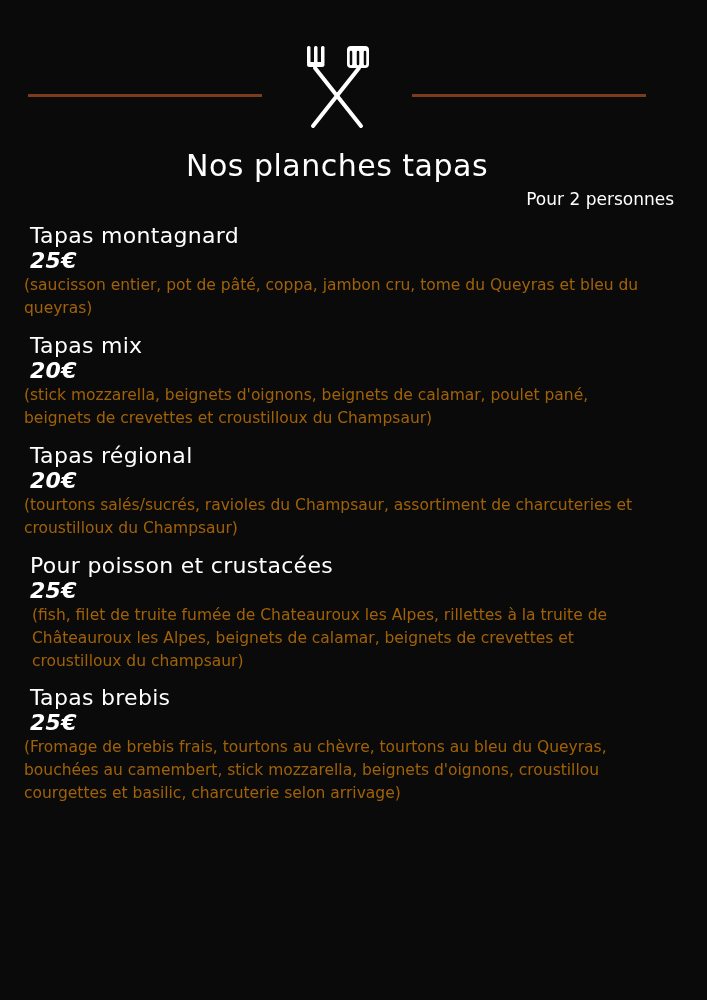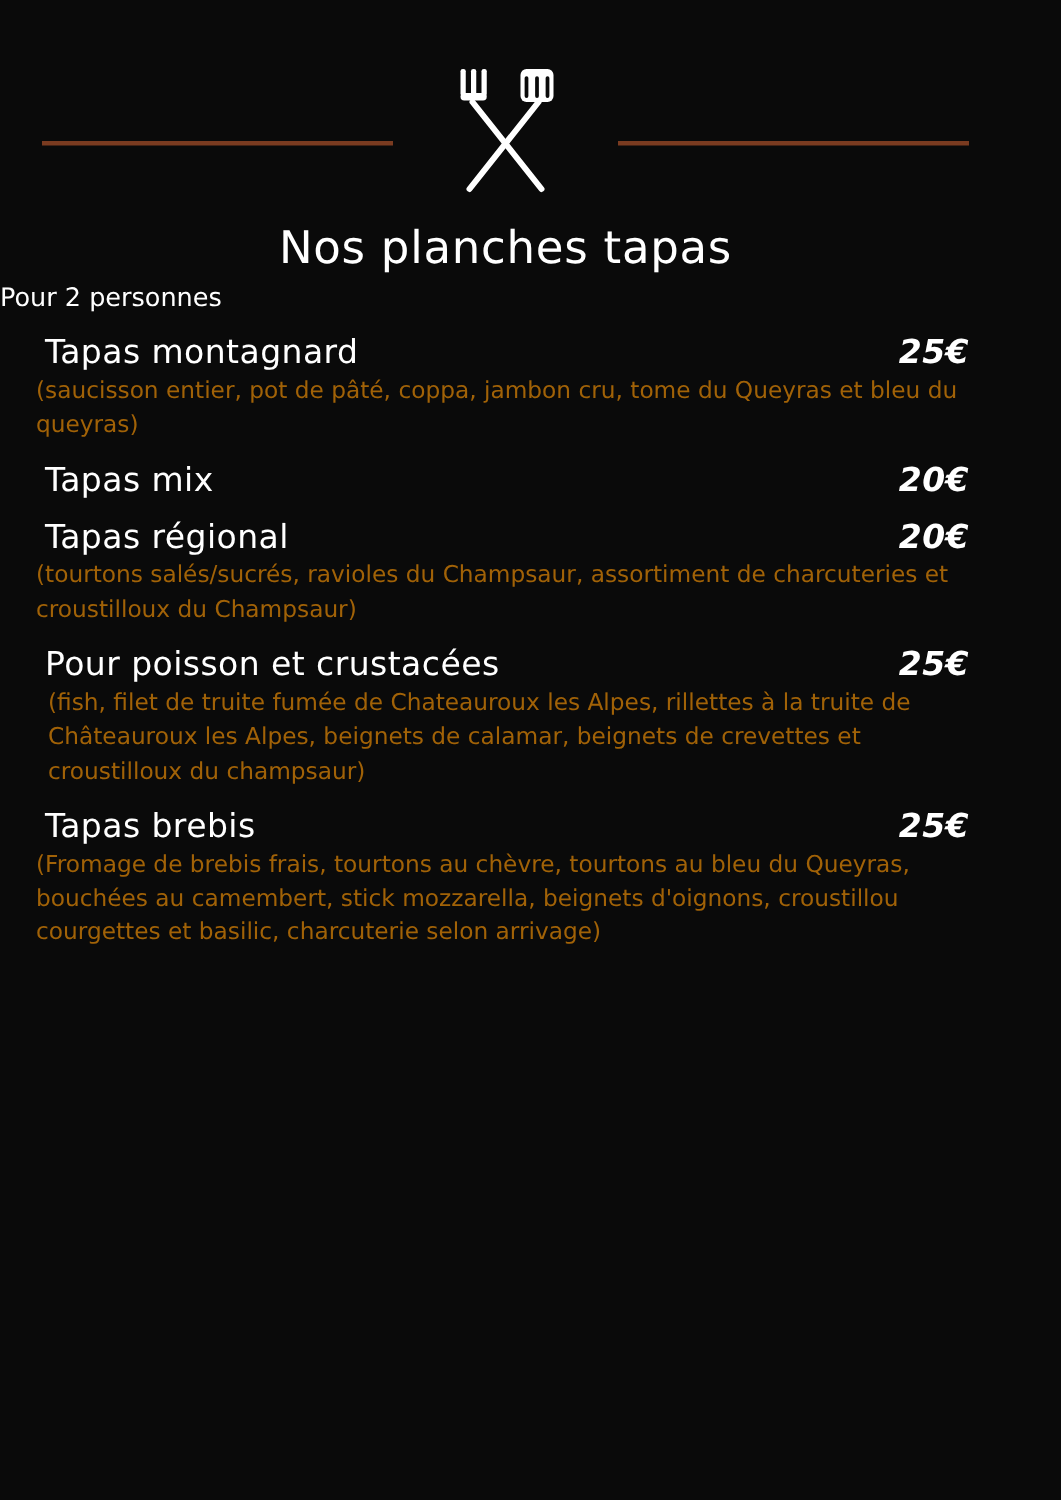--- a/index.html
+++ b/index.html
@@ -55,38 +55,39 @@
   
   .title {
     text-align: center;
     font-size: 30px;
     letter-spacing: 0.5px;
     margin: 8px 0 0 0;
     font-weight: normal;
     font-family: "DejaVu Sans", sans-serif;
   }
   .subtitle {
-    text-align: left;
+    text-align: right;
     font-size: 17px;
     margin: 6px 0 0 0;
     font-weight: normal;
   }
 
   
   .menu {
     margin: 14px 22px 0 22px;
   }
   .item {
     margin-bottom: 13px;
   }
   .item-head {
     display: flex;
     align-items: baseline;
     justify-content: space-between;
     padding: 0 6px 0 8px;
+    flex-direction: column;
   }
   .item-name {
     font-size: 22px;
     letter-spacing: 0.3px;
     white-space: nowrap;
   }
   .item-price {
     font-size: 22px;
     font-weight: bold;
     letter-spacing: 0.3px;
@@ -147,20 +148,21 @@
         <span class="item-price">25€</span>
       </div>
       <div class="item-desc">(saucisson entier, pot de pâté, coppa, jambon cru, tome du Queyras et bleu du queyras)</div>
     </div>
 
     <div class="item">
       <div class="item-head">
         <span class="item-name">Tapas mix</span>
         <span class="item-price">20€</span>
       </div>
+      <div class="item-desc">(stick mozzarella, beignets d'oignons, beignets de calamar, poulet pané, beignets de crevettes  et croustilloux du Champsaur)</div>
     </div>
 
     <div class="item">
       <div class="item-head">
         <span class="item-name">Tapas régional</span>
         <span class="item-price">20€</span>
       </div>
       <div class="item-desc">(tourtons salés/sucrés, ravioles du Champsaur, assortiment de charcuteries et croustilloux du Champsaur)</div>
     </div>
 

